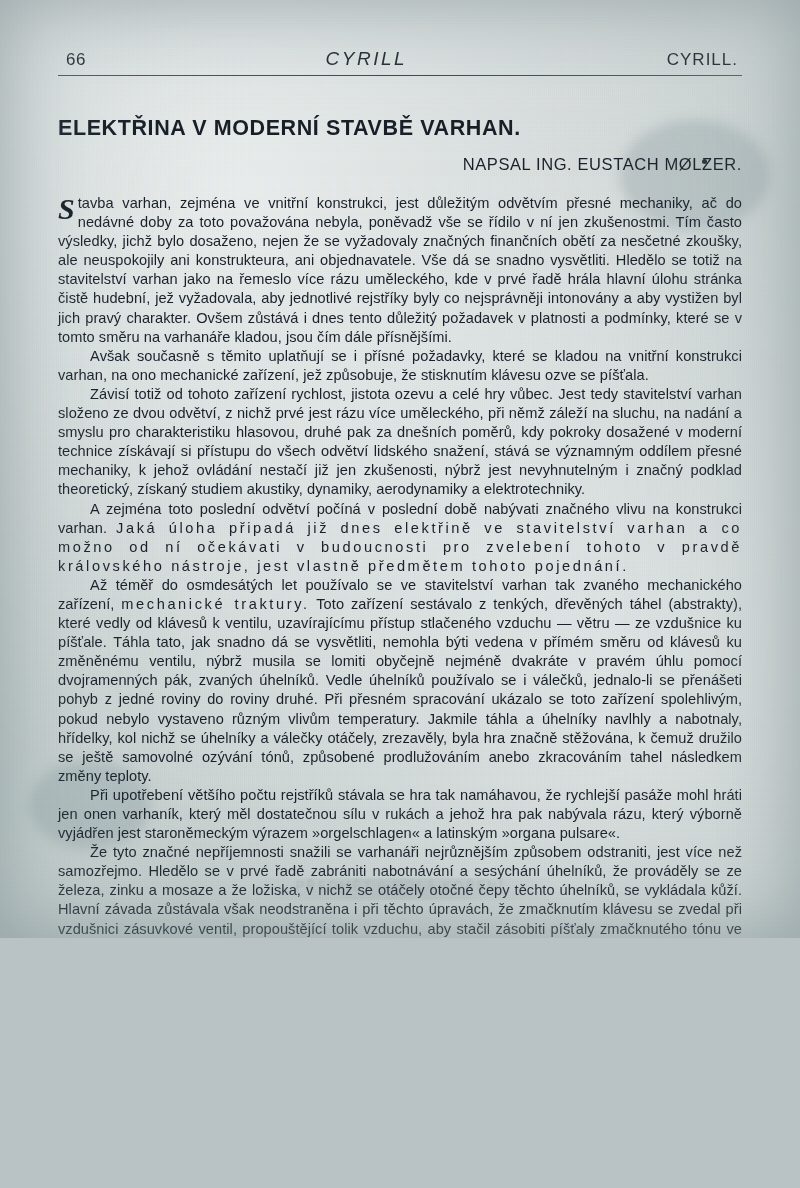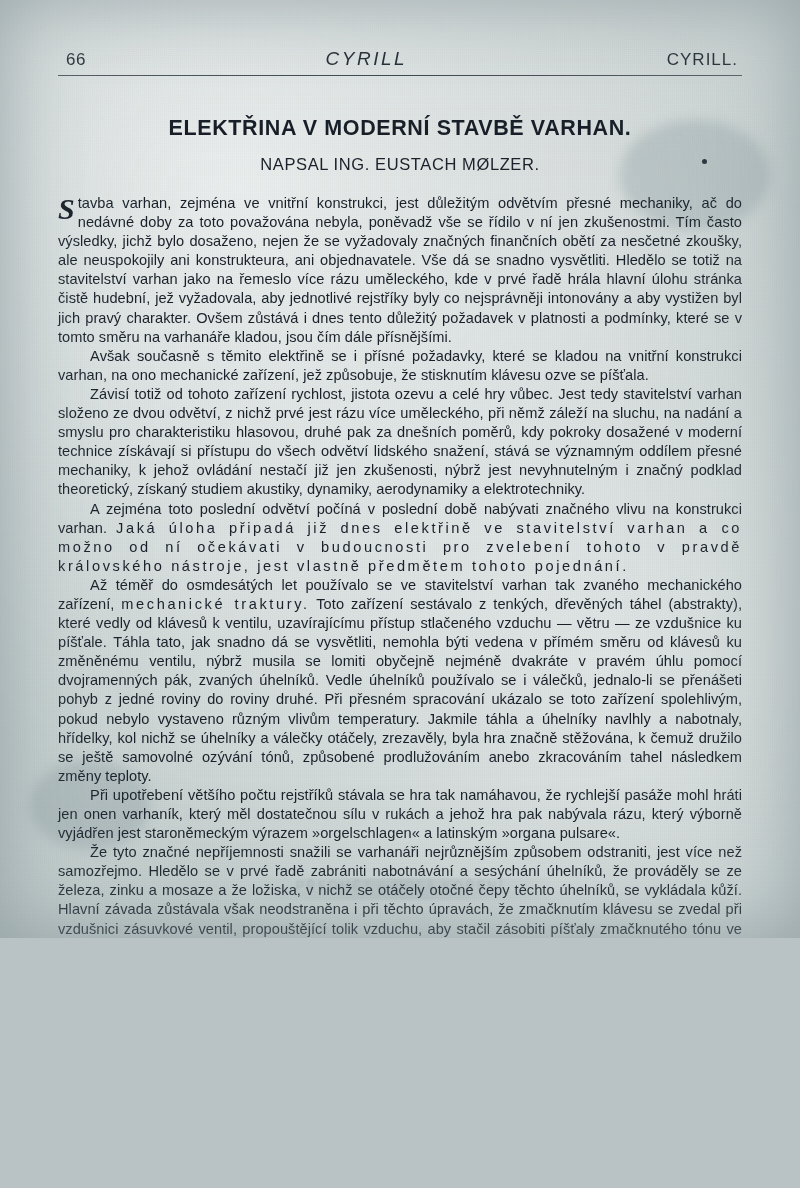--- a/index.html
+++ b/index.html
@@ -66,30 +66,30 @@
     margin: 5px 0 0 0;
     height: 1px;
     background: linear-gradient(90deg, rgba(30,40,50,0.75), rgba(30,40,50,0.85) 50%, rgba(30,40,50,0.7));
   }
 
   h1.title {
     font-family: "Liberation Sans", sans-serif;
     font-size: 21.5px;
     font-weight: bold;
     letter-spacing: 0.6px;
-    text-align: center;
+    text-align: left;
     margin: 40px 0 0 0;
     color: #161d26;
   }
   h2.byline {
     font-family: "Liberation Sans", sans-serif;
     font-size: 16.5px;
     font-weight: normal;
     letter-spacing: 0.6px;
-    text-align: center;
+    text-align: right;
     margin: 14px 0 0 0;
     color: #1b222b;
     position: relative;
   }
   .dot-mark {
     position: absolute;
     right: 35px;
     top: 4px;
     width: 5px;
     height: 5px;
@@ -172,21 +172,21 @@
     <h1 class="title">ELEKTŘINA V MODERNÍ STAVBĚ VARHAN.</h1>
     <h2 class="byline">
       <span>NAPSAL ING. EUSTACH MØLZER.</span>
       <span class="dot-mark"></span>
     </h2>
 
     <div class="body">
       <p class="first">
         <span class="dropcap">S</span><span>tavba varhan, zejména ve vnitřní konstrukci, jest důležitým odvětvím přesné mechaniky, ač do nedávné doby za toto považována nebyla, poněvadž vše se řídilo v ní jen zkušenostmi. Tím často výsledky, jichž bylo dosaženo, nejen že se vyžadovaly značných finančních obětí za nesčetné zkoušky, ale neuspokojily ani konstrukteura, ani objednavatele. Vše dá se snadno vysvětliti. Hledělo se totiž na stavitelství varhan jako na řemeslo více rázu uměleckého, kde v prvé řadě hrála hlavní úlohu stránka čistě hudební, jež vyžadovala, aby jednotlivé rejstříky byly co nejsprávněji intonovány a aby vystižen byl jich pravý charakter. Ovšem zůstává i dnes tento důležitý požadavek v platnosti a podmínky, které se v tomto směru na varhanáře kladou, jsou čím dále přísnějšími.</span>
       </p>
-      <p>Avšak současně s těmito elektřině se i přísné požadavky, které se kladou na vnitřní konstrukci varhan, na ono mechanické zařízení, jež způsobuje, že stisknutím klávesu ozve se píšťala.</p>
+      <p>Avšak současně s těmito uplatňují se i přísné požadavky, které se kladou na vnitřní konstrukci varhan, na ono mechanické zařízení, jež způsobuje, že stisknutím klávesu ozve se píšťala.</p>
       <p>Závisí totiž od tohoto zařízení rychlost, jistota ozevu a celé hry vůbec. Jest tedy stavitelství varhan složeno ze dvou odvětví, z nichž prvé jest rázu více uměleckého, při němž záleží na sluchu, na nadání a smyslu pro charakteristiku hlasovou, druhé pak za dnešních poměrů, kdy pokroky dosažené v moderní technice získávají si přístupu do všech odvětví lidského snažení, stává se významným oddílem přesné mechaniky, k jehož ovládání nestačí již jen zkušenosti, nýbrž jest nevyhnutelným i značný podklad theoretický, získaný studiem akustiky, dynamiky, aerodynamiky a elektrotechniky.</p>
       <p>
         <span>A zejména toto poslední odvětví počíná v poslední době nabývati značného vlivu na konstrukci varhan. <span class="sp">Jaká úloha připadá již dnes elektřině ve stavitelství varhan a co možno od ní očekávati v budoucnosti pro zvelebení tohoto v pravdě královského nástroje, jest vlastně předmětem tohoto pojednání.</span></span>
       </p>
       <p>Až téměř do osmdesátých let používalo se ve stavitelství varhan tak zvaného mechanického zařízení, <span class="sp">mechanické traktury.</span> Toto zařízení sestávalo z tenkých, dřevěných táhel (abstrakty), které vedly od klávesů k ventilu, uzavírajícímu přístup stlačeného vzduchu — větru — ze vzdušnice ku píšťale. Táhla tato, jak snadno dá se vysvětliti, nemohla býti vedena v přímém směru od klávesů ku změněnému ventilu, nýbrž musila se lomiti obyčejně nejméně dvakráte v pravém úhlu pomocí dvojramenných pák, zvaných úhelníků. Vedle úhelníků používalo se i válečků, jednalo-li se přenášeti pohyb z jedné roviny do roviny druhé. Při přesném spracování ukázalo se toto zařízení spolehlivým, pokud nebylo vystaveno různým vlivům temperatury. Jakmile táhla a úhelníky navlhly a nabotnaly, hřídelky, kol nichž se úhelníky a válečky otáčely, zrezavěly, byla hra značně stěžována, k čemuž družilo se ještě samovolné ozývání tónů, způsobené prodlužováním anebo zkracováním tahel následkem změny teploty.</p>
       <p>Při upotřebení většího počtu rejstříků stávala se hra tak namáhavou, že rychlejší pasáže mohl hráti jen onen varhaník, který měl dostatečnou sílu v rukách a jehož hra pak nabývala rázu, který výborně vyjádřen jest staroněmeckým výrazem »orgelschlagen« a latinským »organa pulsare«.</p>
       <p>Že tyto značné nepříjemnosti snažili se varhanáři nejrůznějším způsobem odstraniti, jest více než samozřejmo. Hledělo se v prvé řadě zabrániti nabotnávání a sesýchání úhelníků, že prováděly se ze železa, zinku a mosaze a že ložiska, v nichž se otáčely otočné čepy těchto úhelníků, se vykládala kůží. Hlavní závada zůstávala však neodstraněna i při těchto úpravách, že zmačknutím klávesu se zvedal při vzdušnici zásuvkové ventil, propouštějící tolik vzduchu, aby stačil zásobiti píšťaly zmačknutého tónu ve všech vytažených rejstřících. Při vzdušnici soustavy kuželkové pak musilo se zmačknutím jednoho klávesu zdvihnouti tolik ventilů, kolik rejstříků varhany v tom kterém manuálu obsahovaly. V obou případech tedy zmačknutím klávesu bylo nutno nazdvihnouti poměrně dosti velkou váhu jedinéno sic, ale za to velikého ventilu při soustavě zásuvkové, a celé řady menších ventilů při soustavě kuželkové. Tím hra stávala se tvrdou a namáhavou. Odstranění této závady snažili se varhanáři dosíci při soustavě zásuvkové tím způsobem, že ventil zejména v hlubokých oktávách skládal se ze dvou částí, z nichž nejprve otevřela se menší a teprve po vyrovnání tlaku vzduchu část větší.</p>
     </div>
   </div>
 

